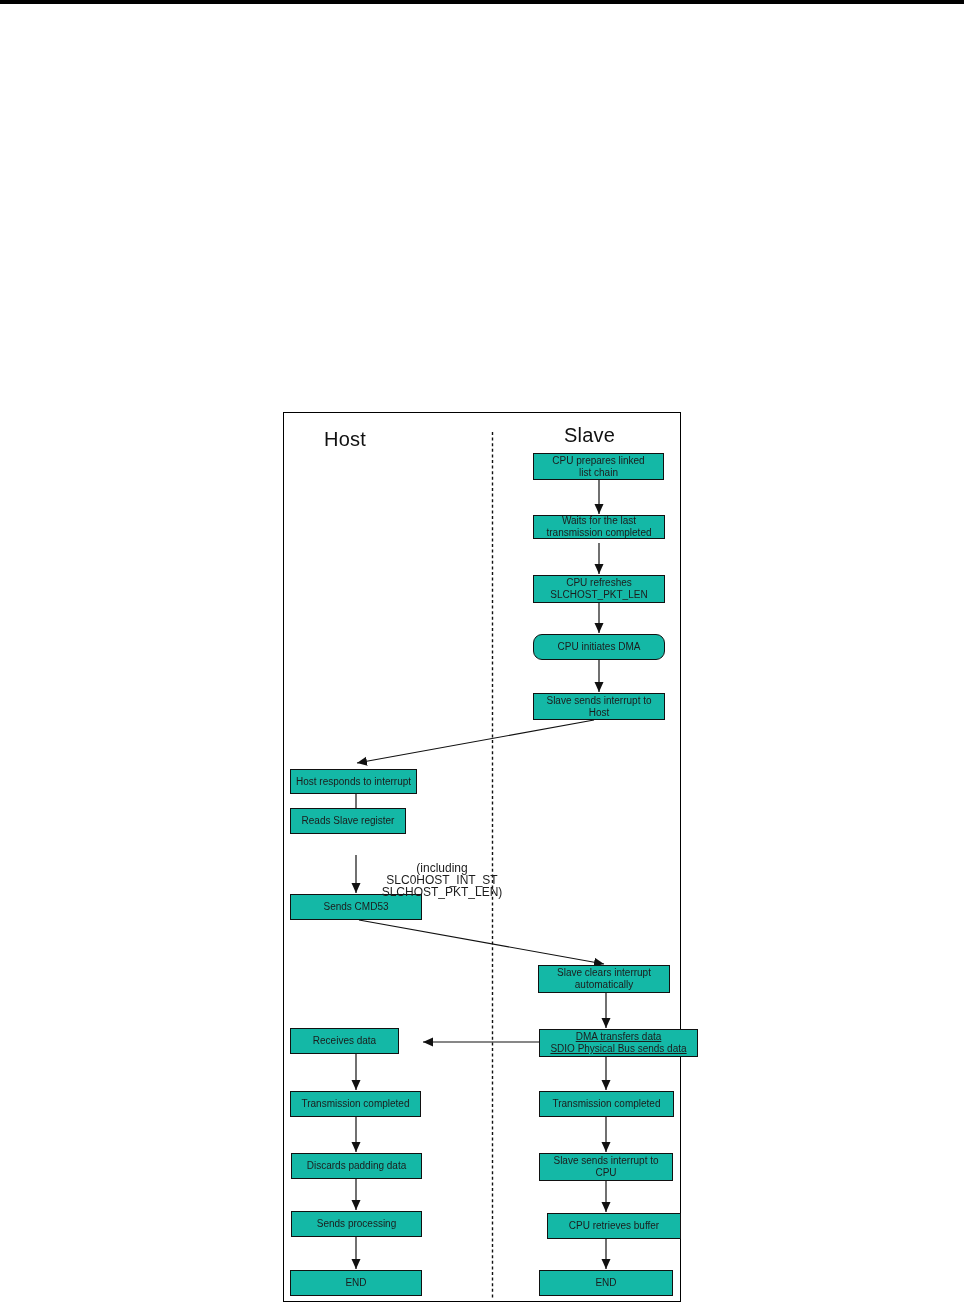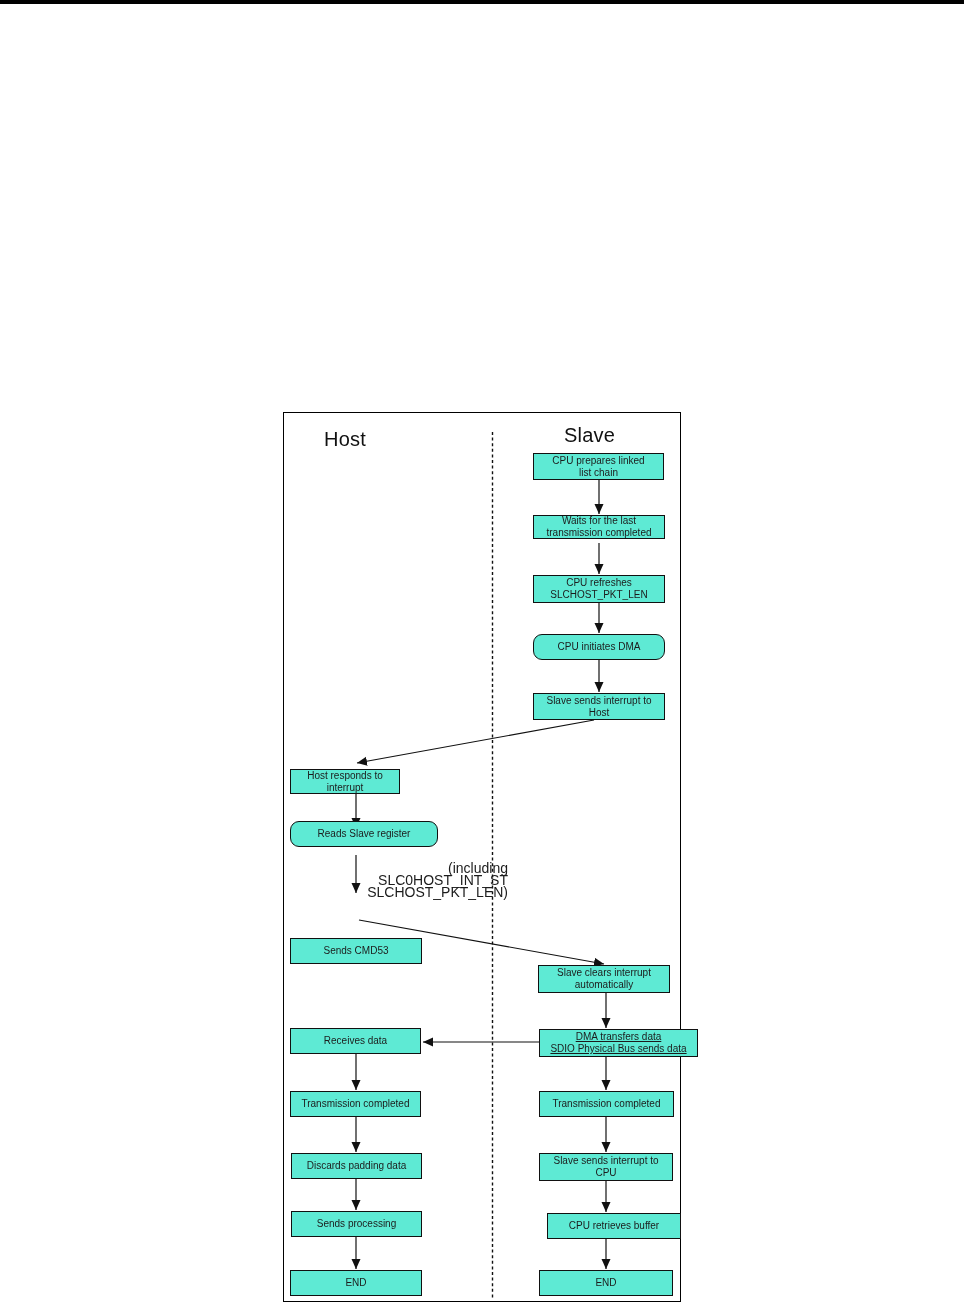--- a/index.html
+++ b/index.html
@@ -37,36 +37,36 @@
   .col-title {
     position: absolute;
     font-size: 20px;
     letter-spacing: 0.2px;
     color: #111111;
   }
   .node {
     position: absolute;
     box-sizing: border-box;
     border: 1.3px solid #111111;
-    background: #5eead4;
+    background: #14b8a6;
     display: flex;
     align-items: center;
     justify-content: center;
     text-align: center;
     font-size: 10px;
     line-height: 12px;
     white-space: pre-line;
     color: #1c1c1c;
   }
   .annotation {
     position: absolute;
-    left: 72px; top: 449px;
+    left: 82px; top: 449px;
     width: 152px;
-    text-align: right;
-    font-size: 14px;
+    text-align: center;
+    font-size: 12px;
     line-height: 12px;
     white-space: pre-line;
     color: #1c1c1c;
   }
   .conn { stroke: #111111; stroke-width: 1.2; fill: none; }
   .dash { stroke: #111111; stroke-width: 1.4; stroke-dasharray: 3 2.6; fill: none; }
 </style>
 </head>
 <body>
 
@@ -122,24 +122,24 @@
     <div class="node" style="left:254px; top:552px; width:132px; height:28px;">Slave clears interrupt
 automatically</div>
     <div class="node" style="left:255px; top:616px; width:159px; height:28px;text-decoration:underline;">DMA transfers data
 SDIO Physical Bus sends data</div>
     <div class="node" style="left:255px; top:678px; width:135px; height:26px;">Transmission completed</div>
     <div class="node" style="left:255px; top:740px; width:134px; height:28px;">Slave sends interrupt to
 CPU</div>
     <div class="node" style="left:255px; top:800px; width:134px; height:26px;margin-left:8px;">CPU retrieves buffer</div>
     <div class="node" style="left:255px; top:857px; width:134px; height:26px;">END</div>
 
-    <div class="node" style="left:6px; top:356px; width:110px; height:25px;">Host responds to interrupt</div>
-    <div class="node" style="left:6px; top:408px; width:148px; height:26px;border-radius:9px;">Reads Slave register</div>
-    <div class="node" style="left:6px; top:481px; width:132px; height:26px;margin-top:44px;">Sends CMD53</div>
-    <div class="node" style="left:6px; top:615px; width:131px; height:26px;">Receives data</div>
+    <div class="node" style="left:6px; top:356px; width:127px; height:25px;">Host responds to interrupt</div>
+    <div class="node" style="left:6px; top:395px; width:116px; height:26px;">Reads Slave register</div>
+    <div class="node" style="left:6px; top:481px; width:132px; height:26px;">Sends CMD53</div>
+    <div class="node" style="left:6px; top:615px; width:109px; height:26px;">Receives data</div>
     <div class="node" style="left:6px; top:678px; width:131px; height:26px;">Transmission completed</div>
     <div class="node" style="left:7px; top:740px; width:131px; height:26px;">Discards padding data</div>
     <div class="node" style="left:7px; top:798px; width:131px; height:26px;">Sends processing</div>
     <div class="node" style="left:6px; top:857px; width:132px; height:26px;">END</div>
 
     <div class="annotation">(including SLC0HOST_INT_ST
 SLCHOST_PKT_LEN)</div>
 
   </div>
 </div>

